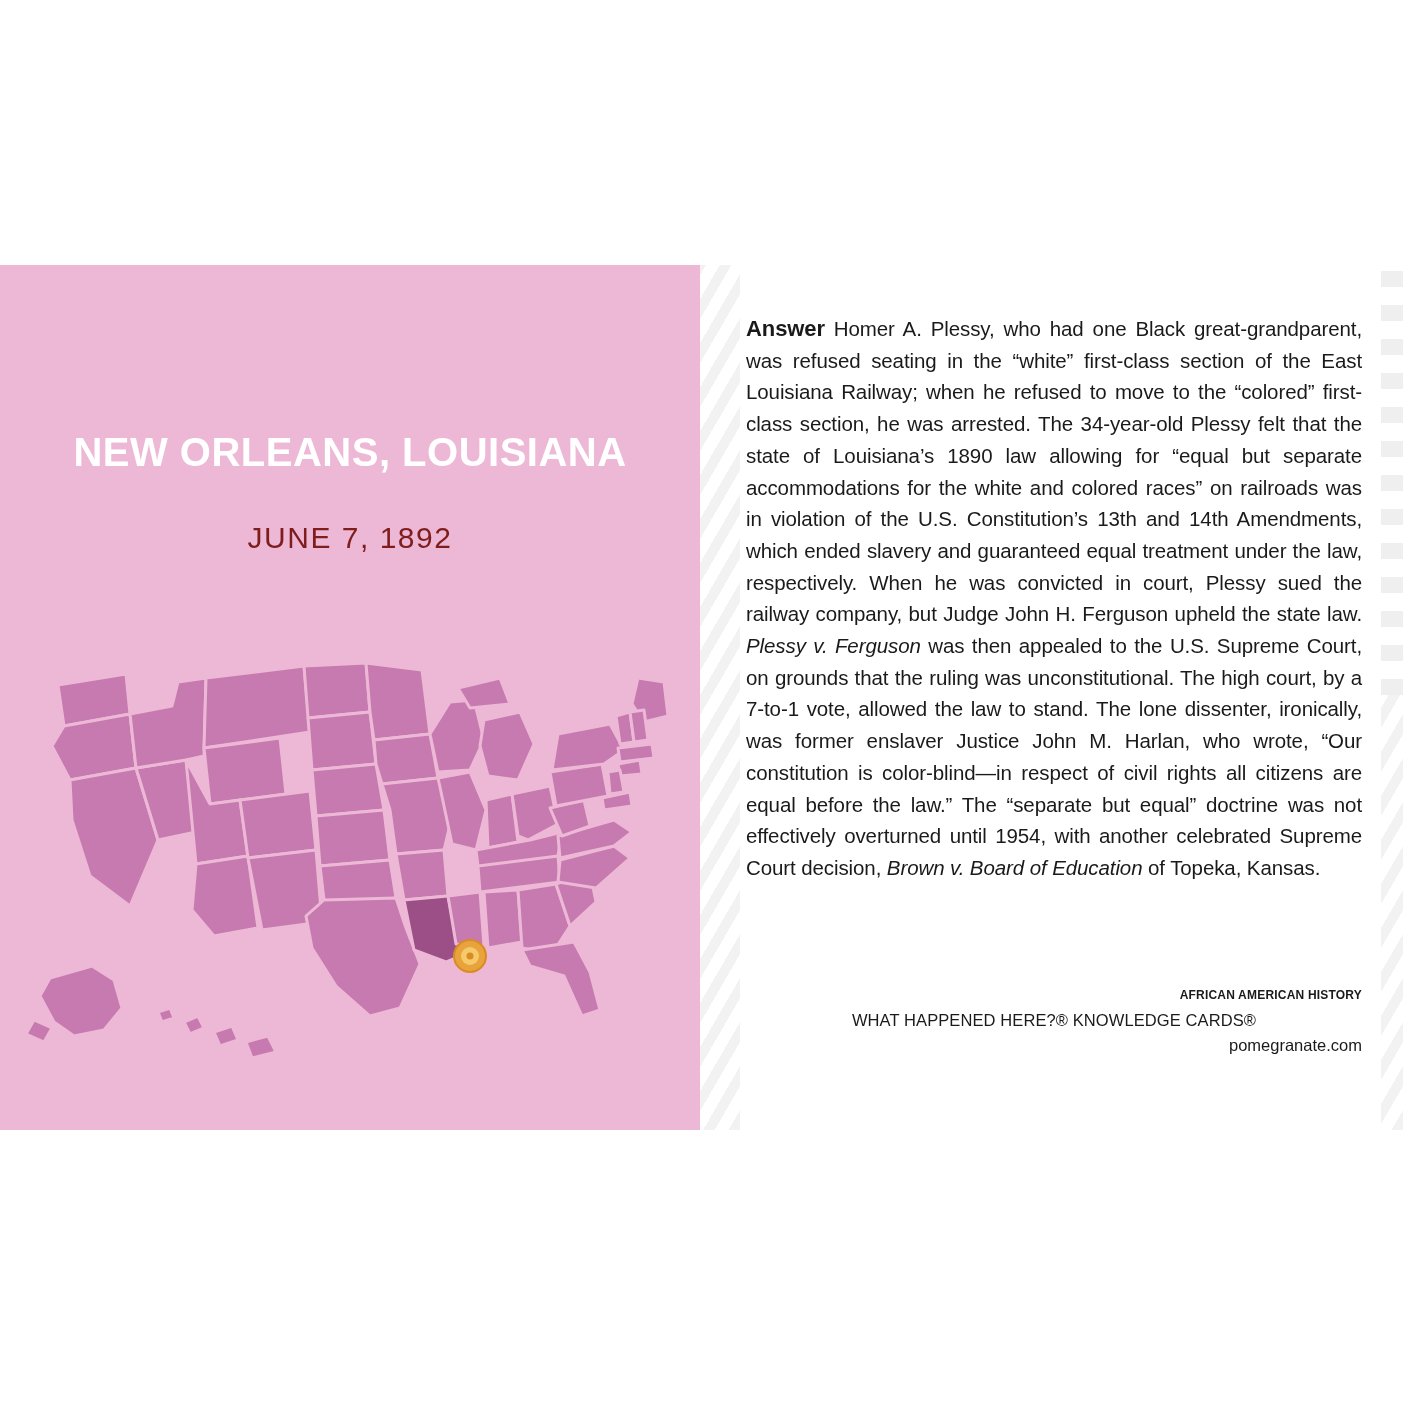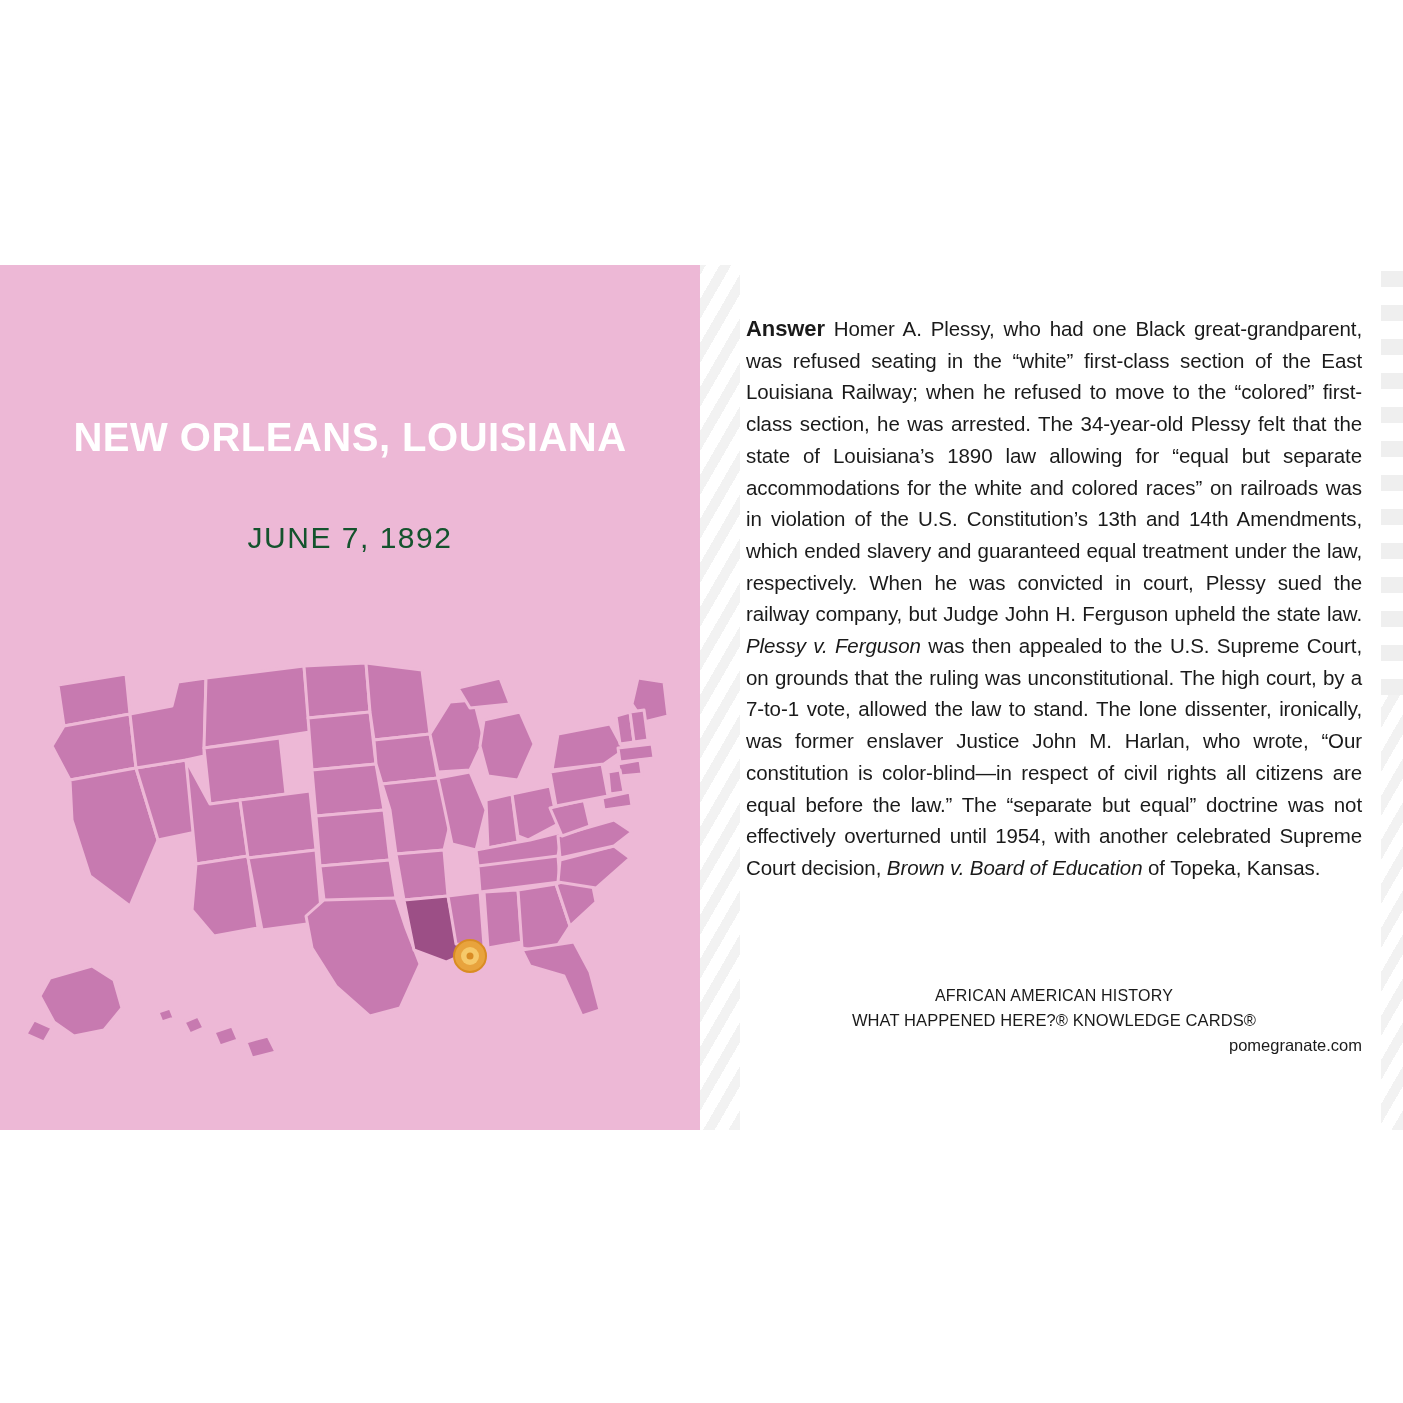--- a/index.html
+++ b/index.html
@@ -31,38 +31,38 @@
     position: relative;
     width: 700px;
     height: 865px;
     background: #edb8d6;
     overflow: hidden;
     flex: 0 0 700px;
   }
 
   .place-title {
     position: absolute;
-    top: 150px;
+    top: 165px;
     left: 0;
     width: 700px;
     text-align: center;
     color: #ffffff;
     font-size: 40px;
     font-weight: bold;
     letter-spacing: 0.5px;
     font-family: "Liberation Sans", sans-serif;
   }
 
   .place-date {
     position: absolute;
     top: 256px;
     left: 0;
     width: 700px;
     text-align: center;
-    color: #14532d;
+    color: #7f1d1d;
     font-size: 30px;
     font-weight: normal;
     letter-spacing: 1.5px;
     font-family: "Liberation Sans", sans-serif;
   }
 
   .map-wrap {
     position: absolute;
     left: 18px;
     top: 395px;
@@ -151,24 +151,25 @@
   .credits {
     position: absolute;
     left: 46px;
     top: 718px;
     width: 616px;
     text-align: center;
     color: #1a1a1a;
     font-family: "Liberation Sans", sans-serif;
   }
   .credit-line1 {
-    font-size: 16px;
-    font-weight: normal;
+    font-size: 12px;
+    font-weight: bold;
     letter-spacing: 0.2px;
     line-height: 25px;
+    text-align: right;
   }
   .credit-line2 {
     font-size: 16.5px;
     letter-spacing: 0.1px;
     line-height: 25px;
   }
   .credit-line3 {
     font-size: 16.5px;
     line-height: 25px;
   }

